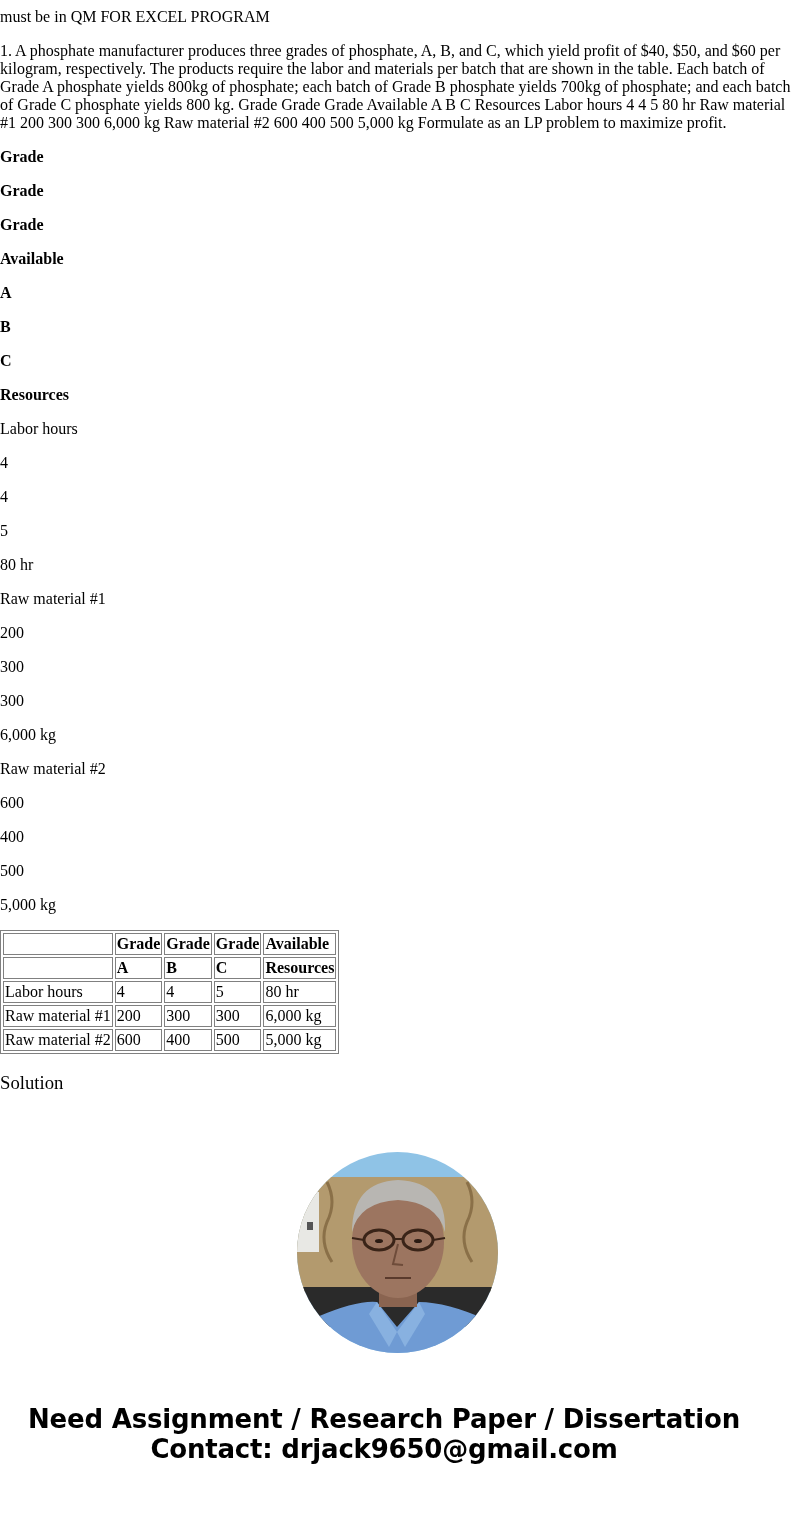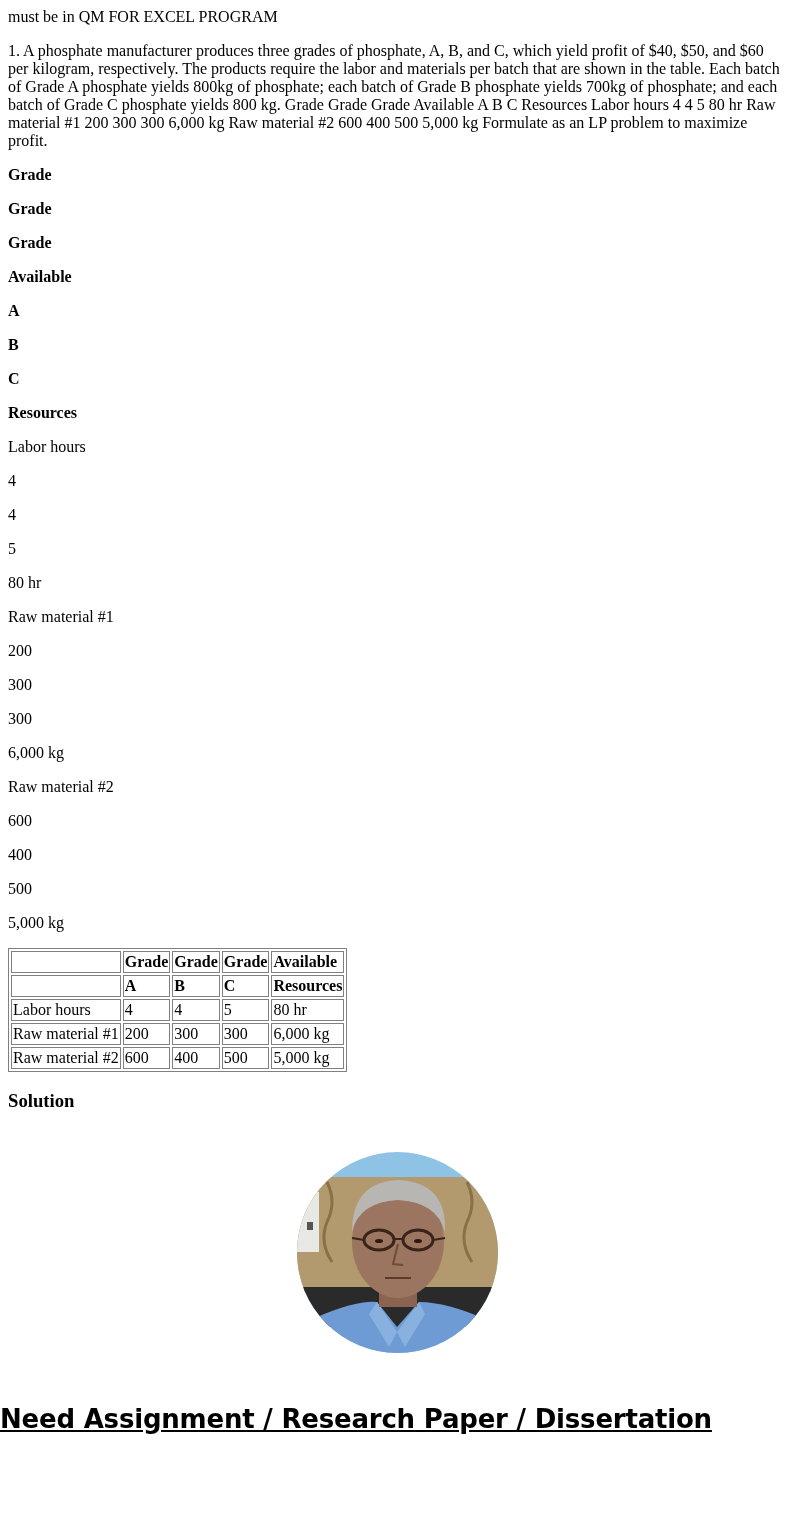--- a/index.html
+++ b/index.html
@@ -4,63 +4,63 @@
 <style>
   html, body { margin: 0; padding: 0; background: #ffffff; }
   body {
     width: 794px;
     min-height: 1523px;
     font-family: "Liberation Serif", "DejaVu Serif", serif;
     font-size: 16px;
     color: #000;
     position: relative;
   }
-  .content { padding: 0 8px; }
+  .content { padding: 0 0; }
   p { margin: 16px 0; line-height: 18px; }
   p.first { margin-top: 8px; }
   p.bold { font-weight: bold; }
   table.data {
     border: 1px solid #808080;
     border-collapse: separate;
     border-spacing: 2px;
     margin: 0;
   }
   table.data td {
     border: 1px solid #808080;
     padding: 1px;
     height: 18px;
     line-height: 18px;
     vertical-align: top;
   }
   table.data td.head { font-weight: bold; }
   h3 {
     font-size: 18.7px;
-    font-weight: bold;
+    font-weight: normal;
     margin: 18px 0 0 0;
   }
   .avatar-wrap {
     position: absolute;
     top: 1152px;
     left: 297px;
     width: 201px;
     height: 201px;
     border-radius: 50%;
     overflow: hidden;
   }
   .promo {
     position: absolute;
     top: 1404px;
     left: 0;
     width: 768px;
+    text-align: center;
     font-family: "DejaVu Sans", sans-serif;
     font-weight: bold;
     font-size: 26px;
     line-height: 30px;
     letter-spacing: -0.2px;
-    text-decoration: underline;
   }
 </style>
 </head>
 <body>
 
 <div class="content">
   <p class="first">must be in QM FOR EXCEL PROGRAM</p>
   <p>1. A phosphate manufacturer produces three grades of phosphate, A, B, and C, which yield profit of $40, $50, and $60 per kilogram, respectively. The products require the labor and materials per batch that are shown in the table. Each batch of Grade A phosphate yields 800kg of phosphate; each batch of Grade B phosphate yields 700kg of phosphate; and each batch of Grade C phosphate yields 800 kg. Grade Grade Grade Available A B C Resources Labor hours 4 4 5 80 hr Raw material #1 200 300 300 6,000 kg Raw material #2 600 400 500 5,000 kg Formulate as an LP problem to maximize profit.</p>
 
   <div>
@@ -164,13 +164,14 @@
     <ellipse cx="82" cy="89" rx="4" ry="2" fill="#2a1a12"></ellipse>
     <ellipse cx="121" cy="89" rx="4" ry="2" fill="#2a1a12"></ellipse>
 
     <path d="M101 92 L96 112 L106 113" stroke="#6e4c3a" stroke-width="2" fill="none"></path>
     <line x1="88" y1="126" x2="114" y2="126" stroke="#5a3a2c" stroke-width="2"></line>
   </svg>
 </div>
 
 <div class="promo">
   <div>Need Assignment / Research Paper / Dissertation</div>
+  <div>Contact: drjack9650@gmail.com</div>
 </div>
 
 </body></html>

